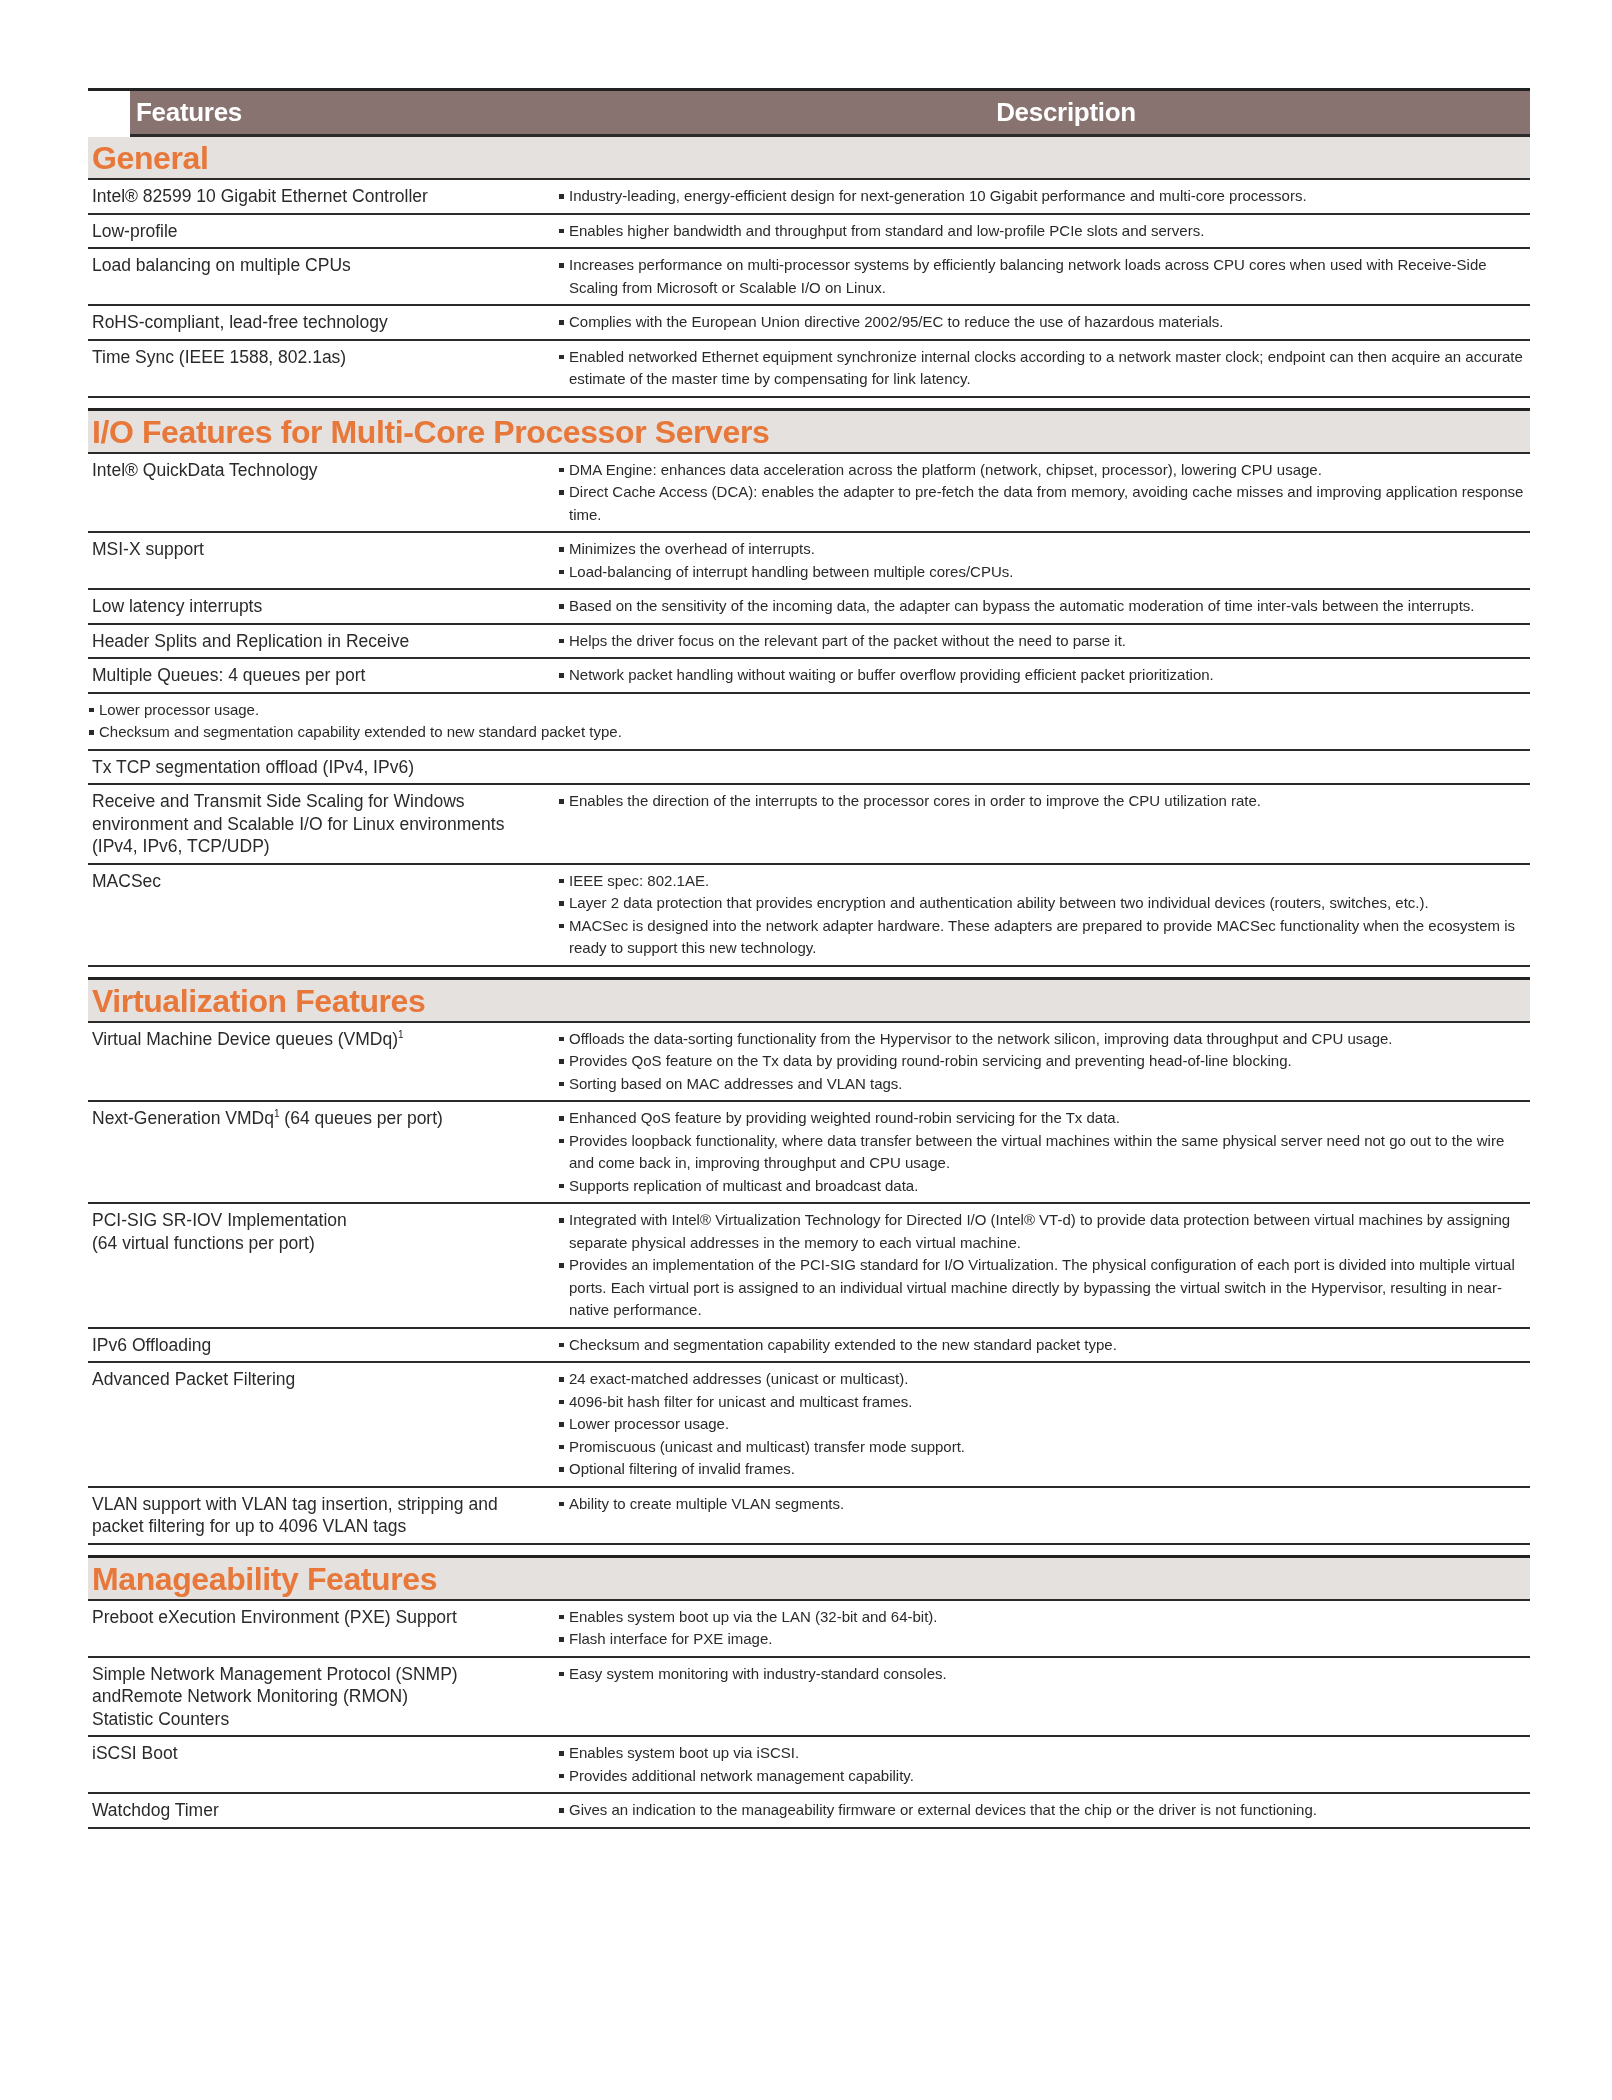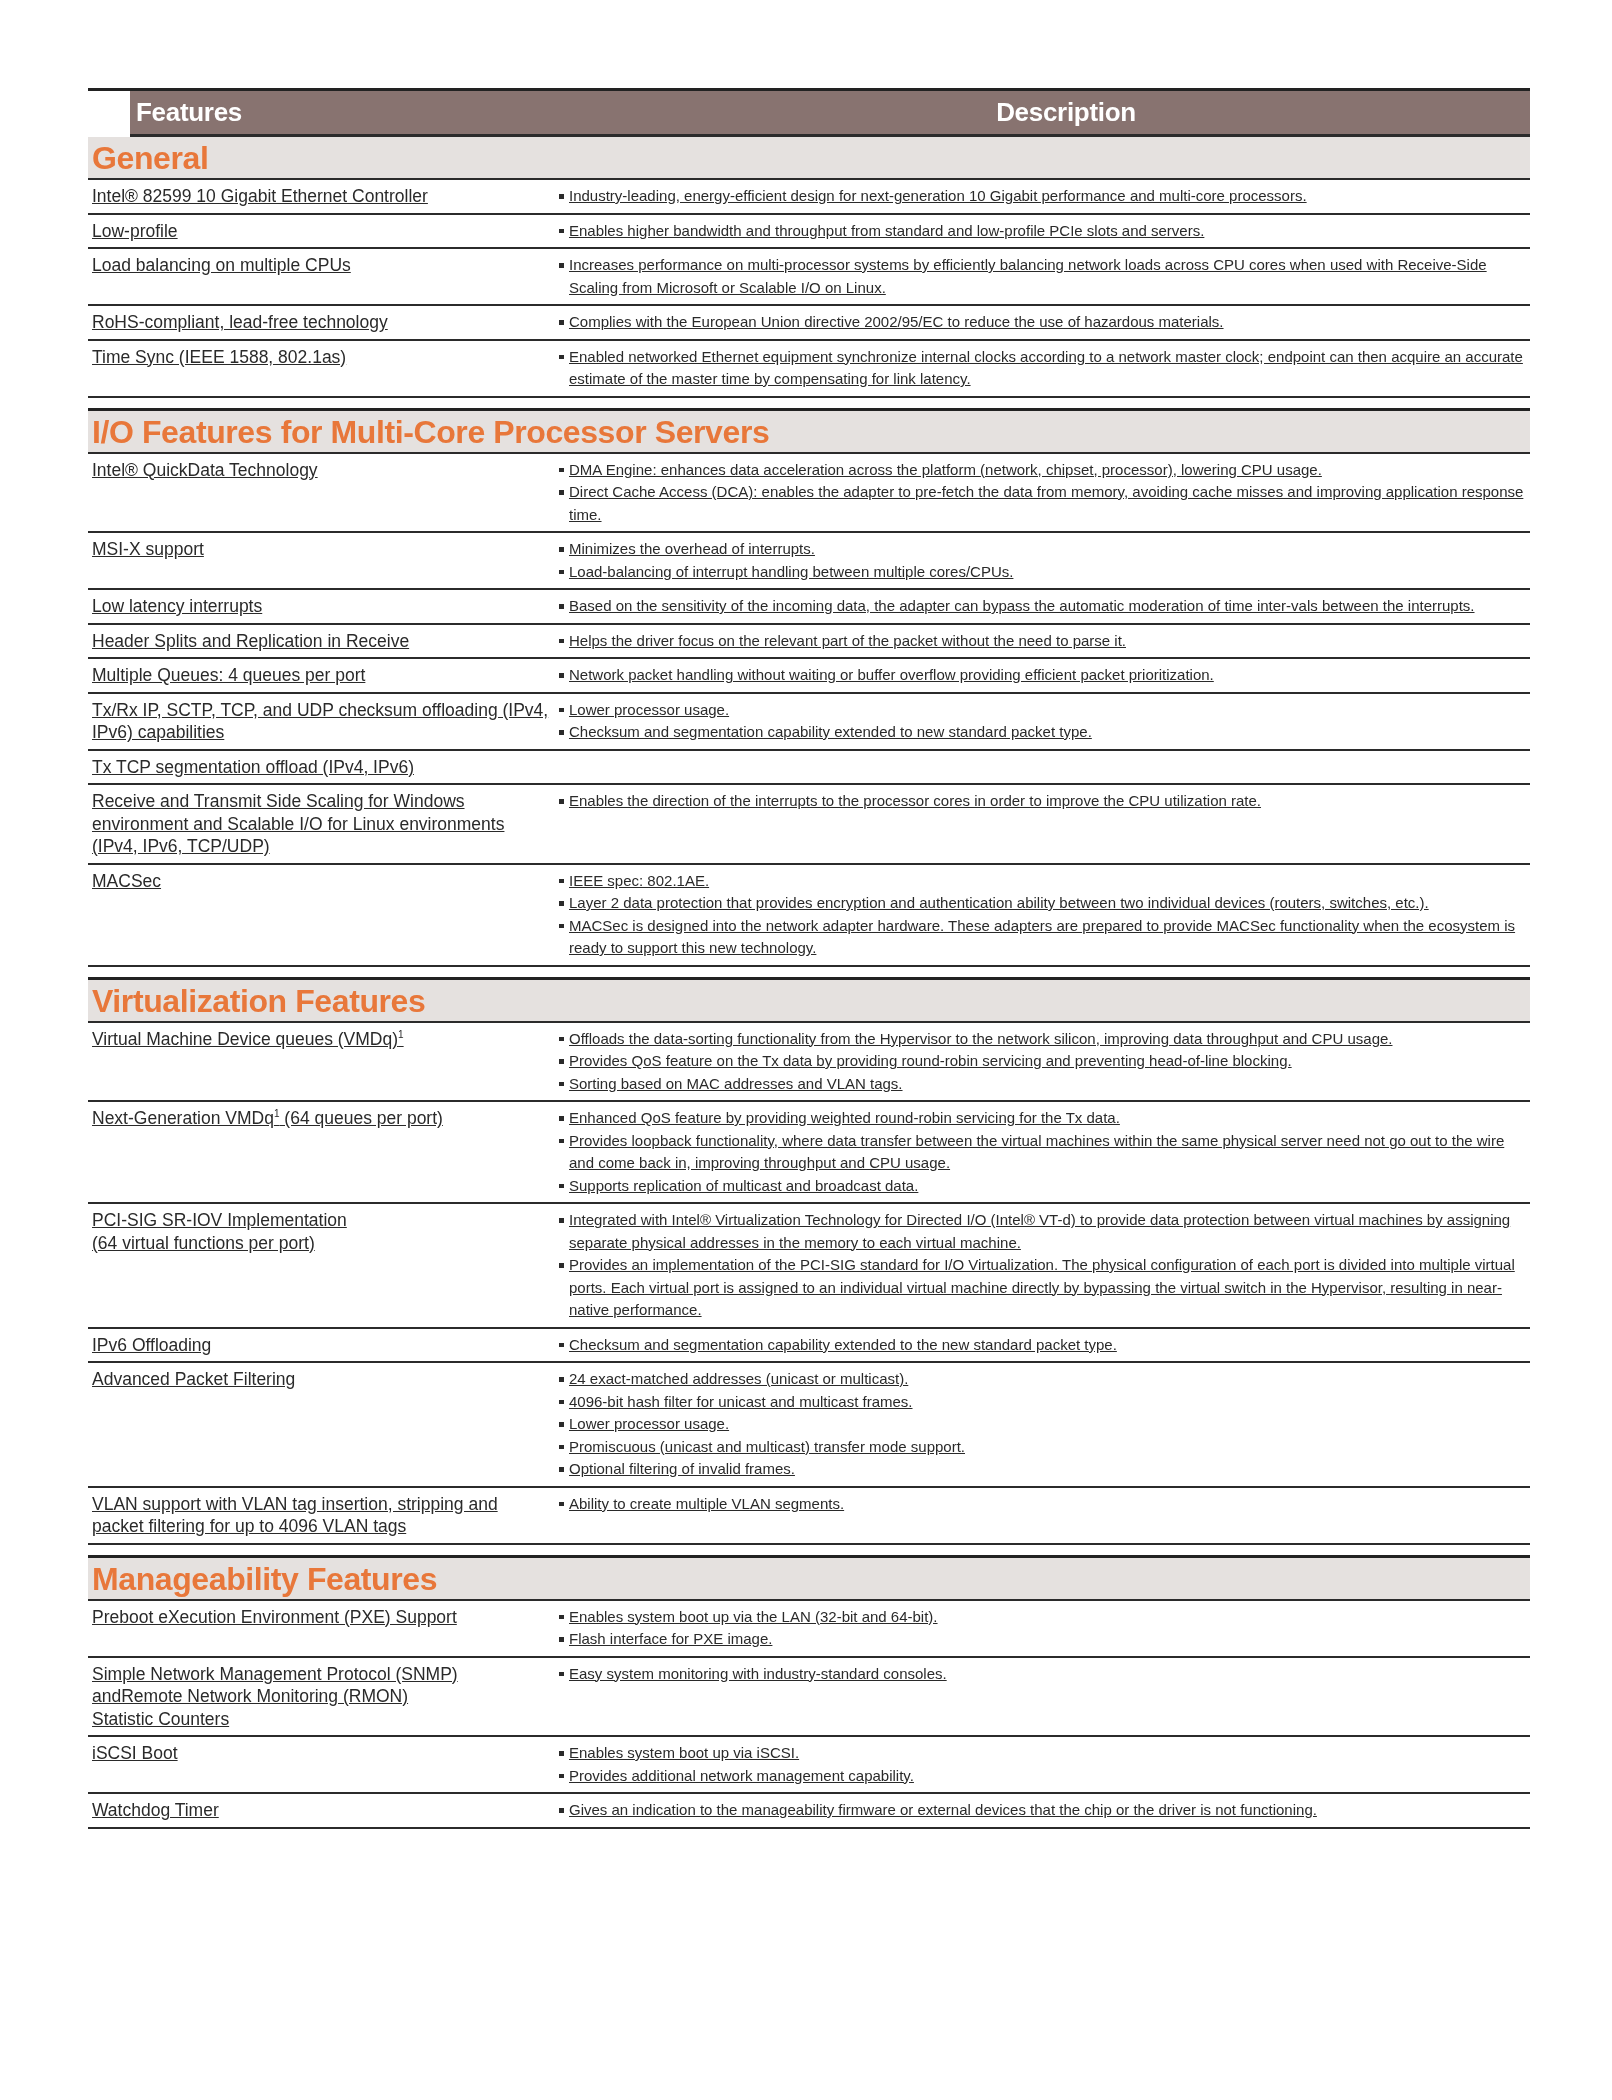--- a/index.html
+++ b/index.html
@@ -5,21 +5,21 @@
   html, body { margin: 0; padding: 0; background: #ffffff; }
   body { width: 1612px; height: 2100px; position: relative; font-family: "Liberation Sans", sans-serif; color: #2a2a2a; }
   .table { position: absolute; left: 88px; top: 88px; width: 1442px; border-top: 3px solid #222; }
   .hdr { display: flex; background: #887370; height: 43px; border-bottom: 3px solid #2b2b2b; margin-left: 42px; }
   .hdr .c1, .hdr .c2 { color: #ffffff; font-weight: bold; font-size: 26px; line-height: 43px; letter-spacing: -0.3px; }
   .hdr .c1 { width: 470px; padding-left: 6px; box-sizing: border-box; }
   .hdr .c2 { flex: 1; padding-left: 2px; text-align: center; }
   .section { margin-top: 0; }
   .section.gap { margin-top: 10px; border-top: 3px solid #222; }
   .sec-title { background: #e5e1df; height: 41px; border-bottom: 2px solid #2b2b2b; color: #e8773a; font-weight: bold; font-size: 32px; line-height: 43px; padding-left: 4px; letter-spacing: -0.4px; }
-  .row { display: flex; border-bottom: 2.5px solid #2b2b2b; padding: 5px 0 5px 0; text-decoration: underline; }
+  .row { display: flex; border-bottom: 2.5px solid #2b2b2b; padding: 5px 0 5px 0; }
   .row .feat { width: 470px; box-sizing: border-box; padding-left: 4px; font-size: 17.5px; line-height: 22.5px; padding-right: 6px; }
   .row .desc { flex: 1; font-size: 15px; line-height: 22.5px; }
   .bullet { position: relative; padding-left: 11px; }
   .bullet::before { content: ""; position: absolute; left: 1px; top: 9px; width: 4.5px; height: 4.5px; background: #2a2a2a; }
   sup { font-size: 10px; line-height: 0; }
 </style>
 </head>
 <body>
 
 <div class="table">
@@ -89,21 +89,20 @@
             <div class="bullet">Helps the driver focus on the relevant part of the packet without the need to parse it.</div>
           </div>
         </div>
         <div class="row">
           <div class="feat">Multiple Queues: 4 queues per port</div>
           <div class="desc">
             <div class="bullet">Network packet handling without waiting or buffer overflow providing efficient packet prioritization.</div>
           </div>
         </div>
         <div class="row">
-          <div class="feat">Tx/Rx IP, SCTP, TCP, and UDP checksum offloading (IPv4, IPv6) capabilities</div>
           <div class="desc">
             <div class="bullet">Lower processor usage.</div>
             <div class="bullet">Checksum and segmentation capability extended to new standard packet type.</div>
           </div>
         </div>
         <div class="row">
           <div class="feat">Tx TCP segmentation offload (IPv4, IPv6)</div>
         </div>
         <div class="row">
           <div class="feat">Receive and Transmit Side Scaling for Windows environment and Scalable I/O for Linux environments (IPv4, IPv6, TCP/UDP)</div>

